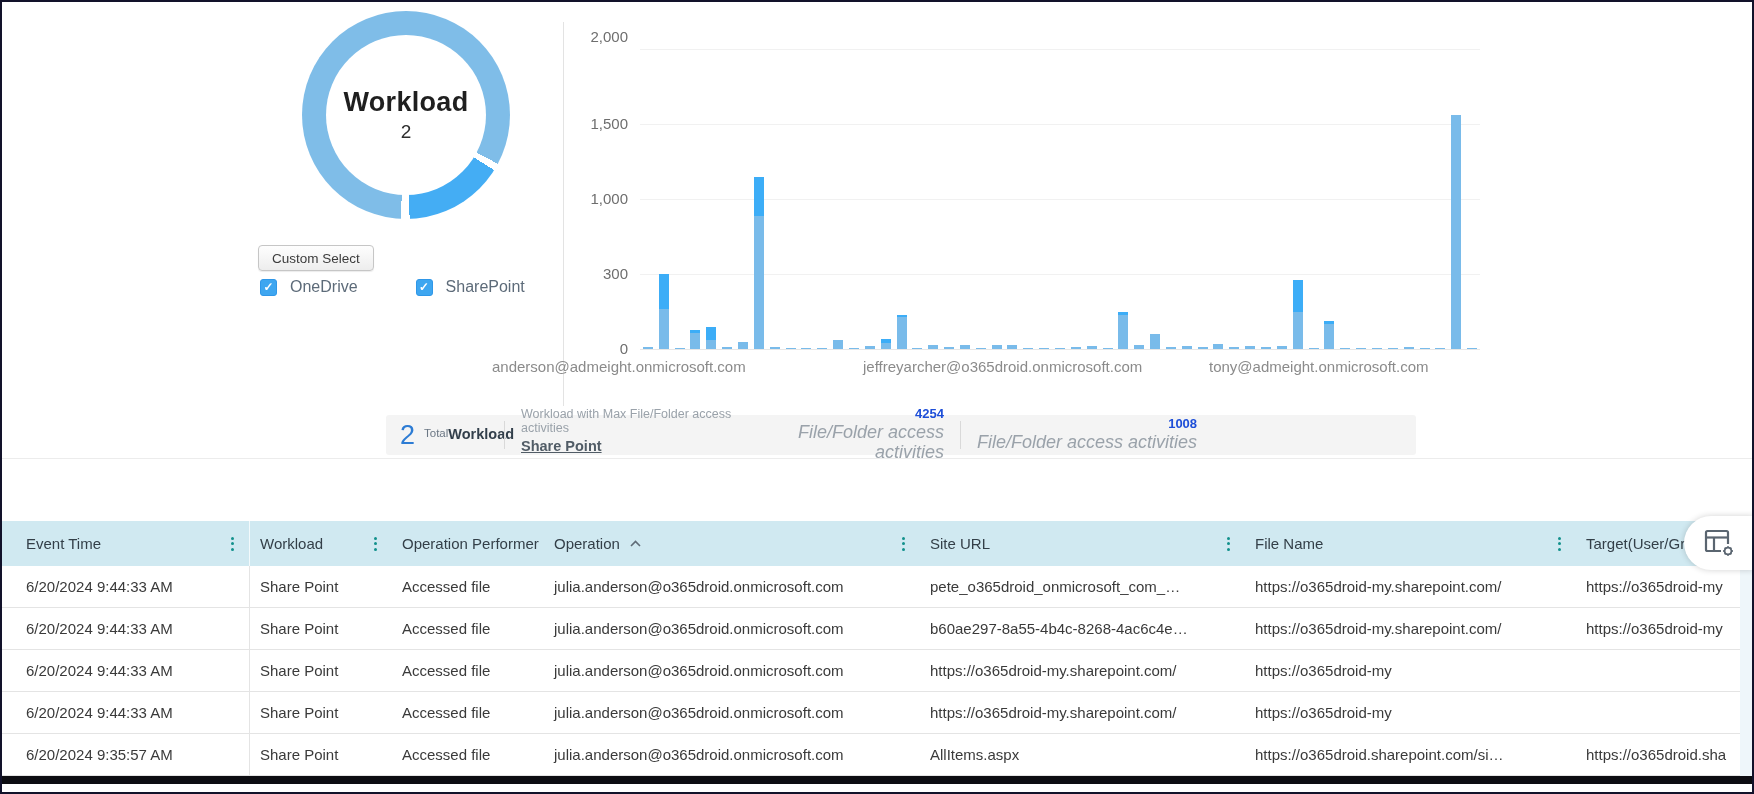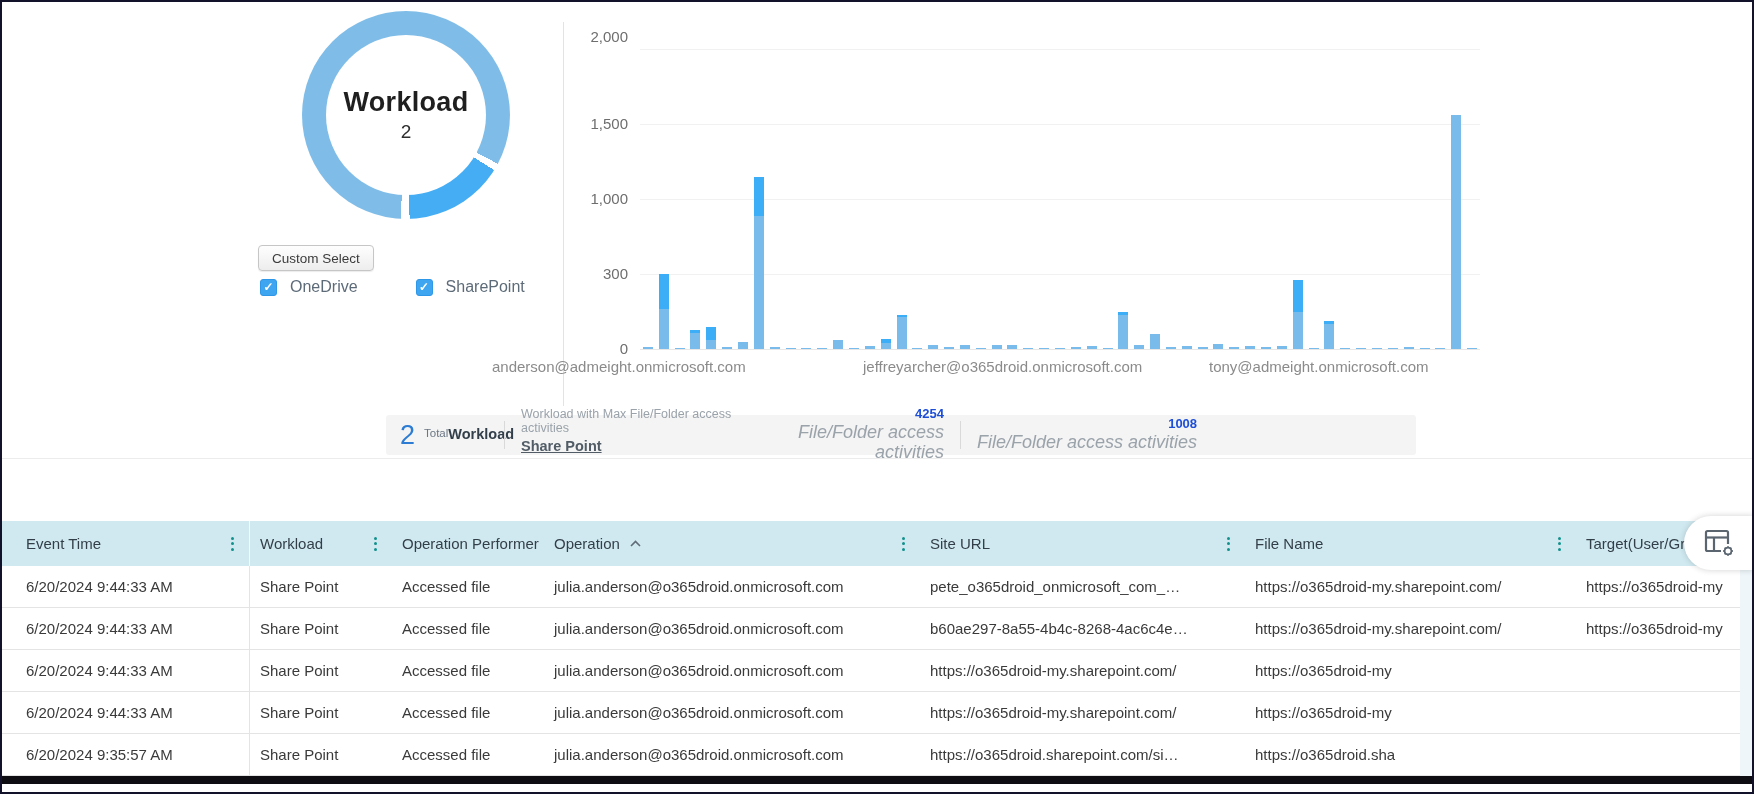--- a/index.html
+++ b/index.html
@@ -428,20 +428,21 @@
           <div class="td">Accessed file</div>
           <div class="td">julia.anderson@o365droid.onmicrosoft.com</div>
           <div class="td">https://o365droid-my.sharepoint.com/</div>
           <div class="td">https://o365droid-my</div>
         </div>
         <div class="trow" style="top: 732px;">
           <div class="td">6/20/2024 9:35:57 AM</div>
           <div class="td">Share Point</div>
           <div class="td">Accessed file</div>
           <div class="td">julia.anderson@o365droid.onmicrosoft.com</div>
+          <div class="td">AllItems.aspx</div>
           <div class="td">https://o365droid.sharepoint.com/si…</div>
           <div class="td">https://o365droid.sha</div>
         </div>
       </div>
     <div class="scroll-strip"></div>
     <div class="col-chooser">
       <span style="display:inline-flex;">
         <svg width="32" height="30" viewBox="0 0 32 30" fill="none">
           <rect x="3" y="3" width="22" height="20" rx="1.5" stroke="#5a6570" stroke-width="2.2"></rect>
           <line x1="3" y1="9.5" x2="25" y2="9.5" stroke="#5a6570" stroke-width="2.2"></line>

